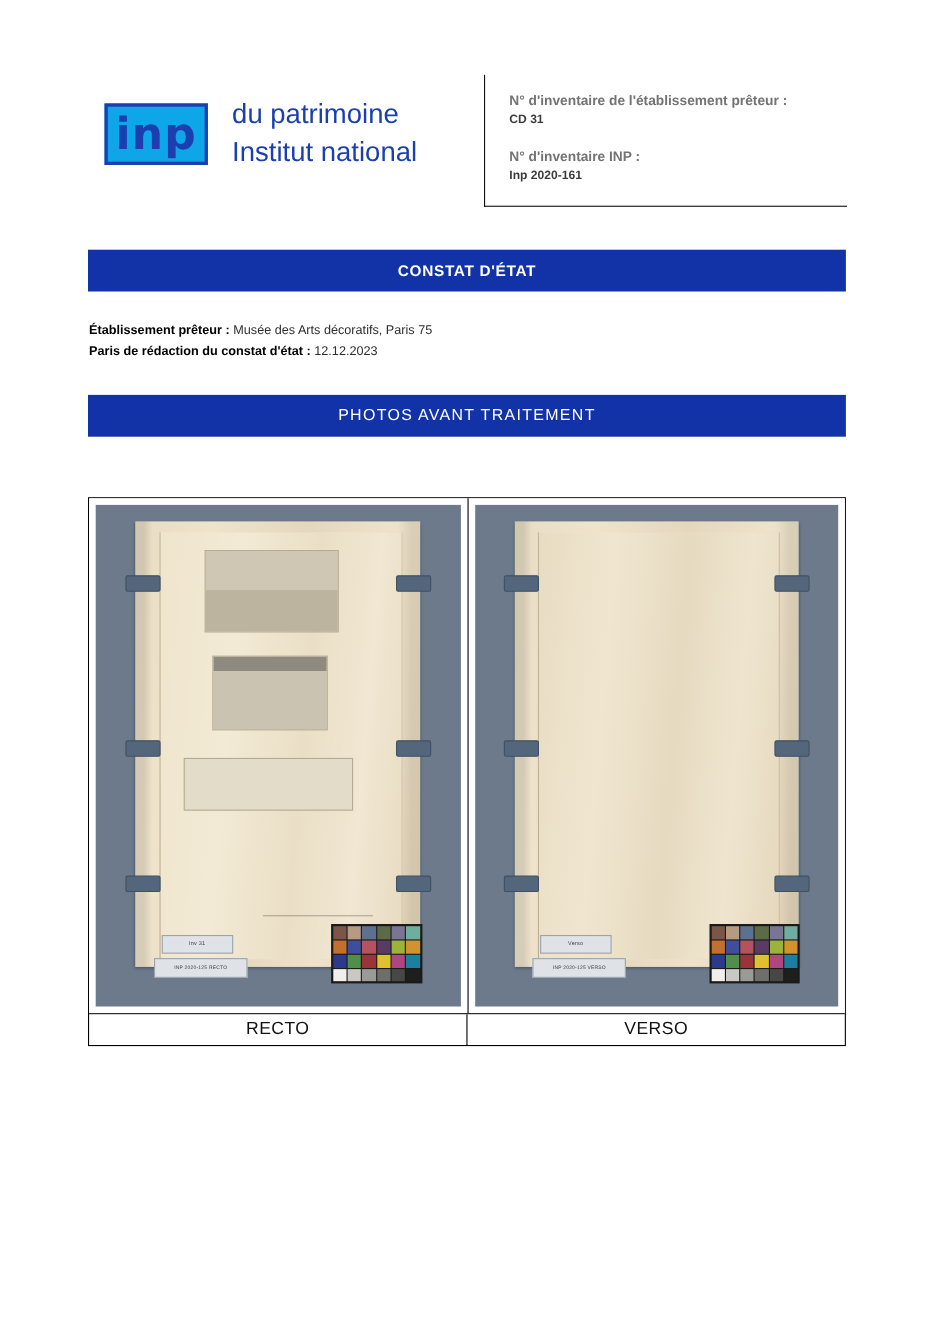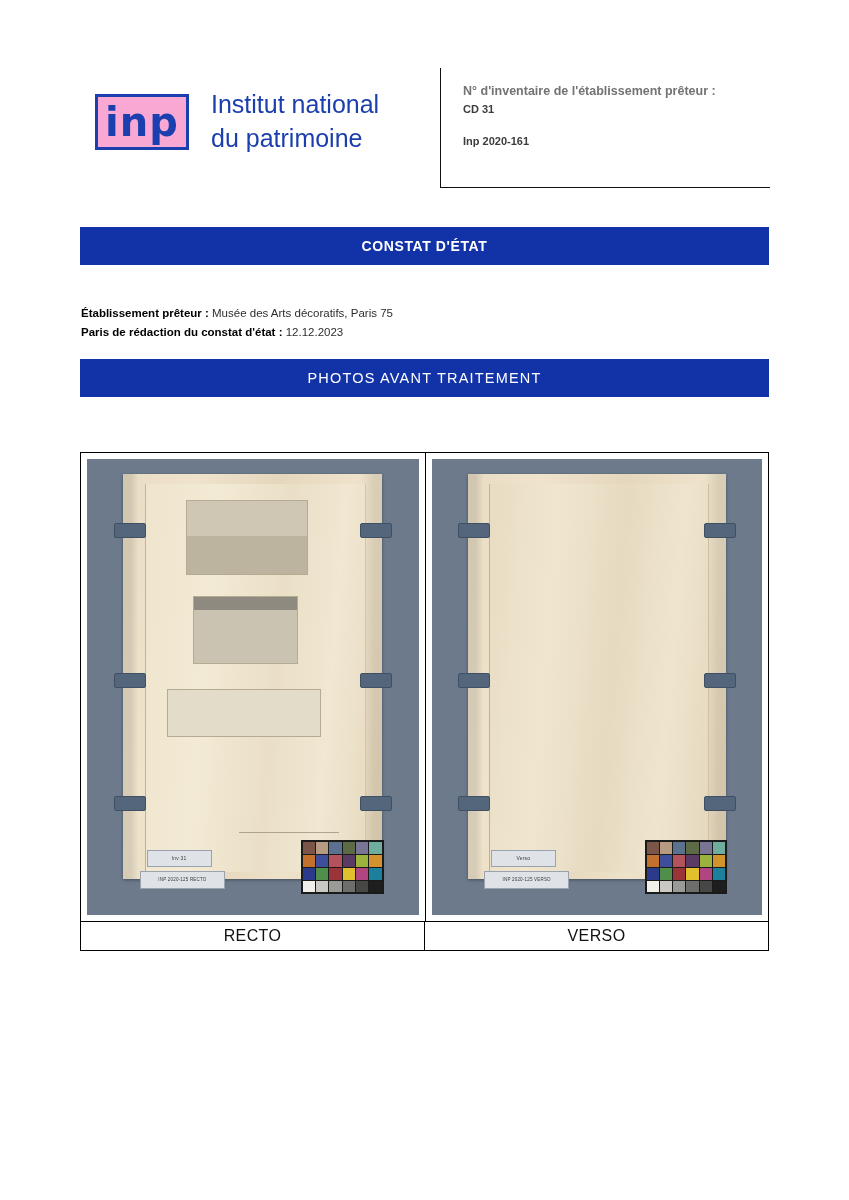--- a/index.html
+++ b/index.html
@@ -38,21 +38,21 @@
     top: 88px;
     display: flex;
     align-items: center;
   }
   .logo-mark {
     width: 94px;
     height: 56px;
     border: 3px solid #1b3fae;
     box-sizing: border-box;
     position: relative;
-    background: #f9a8d4;
+    background: #0ea5e9;
   }
   .logo-mark .inp-text {
     position: absolute;
     left: 0; right: 0;
     top: 50%;
     transform: translateY(-50%);
     text-align: center;
     font-family: "DejaVu Sans", sans-serif;
     font-weight: bold;
     font-size: 40px;
@@ -115,21 +115,21 @@
     top: 359px;
     font-weight: normal;
     letter-spacing: 1.2px;
     font-size: 14.5px;
   }
 
   
   .meta {
     position: absolute;
     left: 81px;
-    top: 304px;
+    top: 292px;
     font-size: 11.5px;
     line-height: 1.65;
   }
   .meta .k { font-weight: bold; color: #000; }
   .meta .v { font-weight: normal; color: #2e2e2e; }
 
   
   .photo-table {
     position: absolute;
     left: 80px;
@@ -290,28 +290,29 @@
 
 <div class="page">
 
   <div class="header">
 
     <div class="logo-block">
       <div class="logo-mark">
         <div class="inp-text">inp</div>
       </div>
       <div class="logo-words">
+        <div>du patrimoine</div>
         <div>Institut national</div>
-        <div>du patrimoine</div>
       </div>
     </div>
 
     <div class="inv-box">
       <div class="inv-line-label">N° d'inventaire de l'établissement prêteur :</div>
       <div class="inv-line-value">CD 31</div>
+      <div class="inv-line-label">N° d'inventaire INP :</div>
       <div class="inv-line-value">Inp 2020-161</div>
     </div>
   </div>
 
   <div class="banner b1">CONSTAT D'ÉTAT</div>
 
   <div class="meta">
     <div>
       <span class="k">Établissement prêteur :</span>
       <span class="v">Musée des Arts décoratifs, Paris 75</span>

